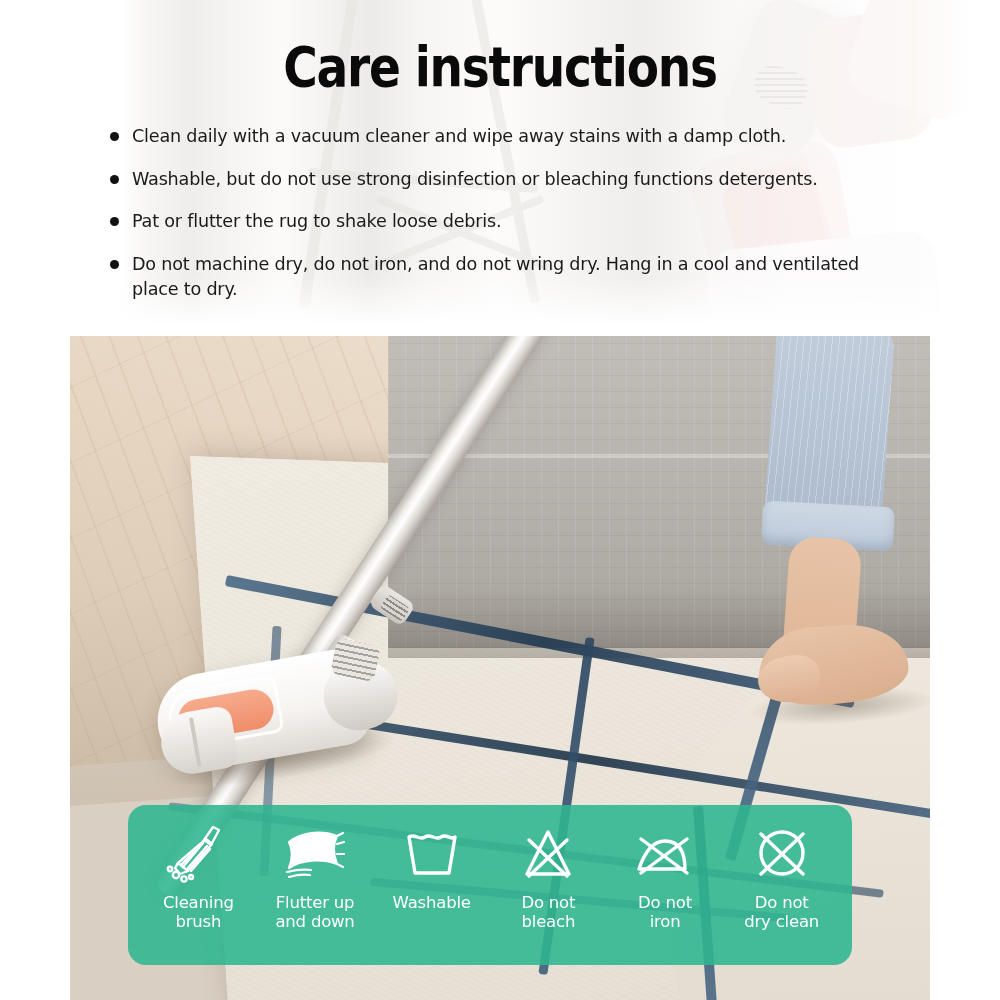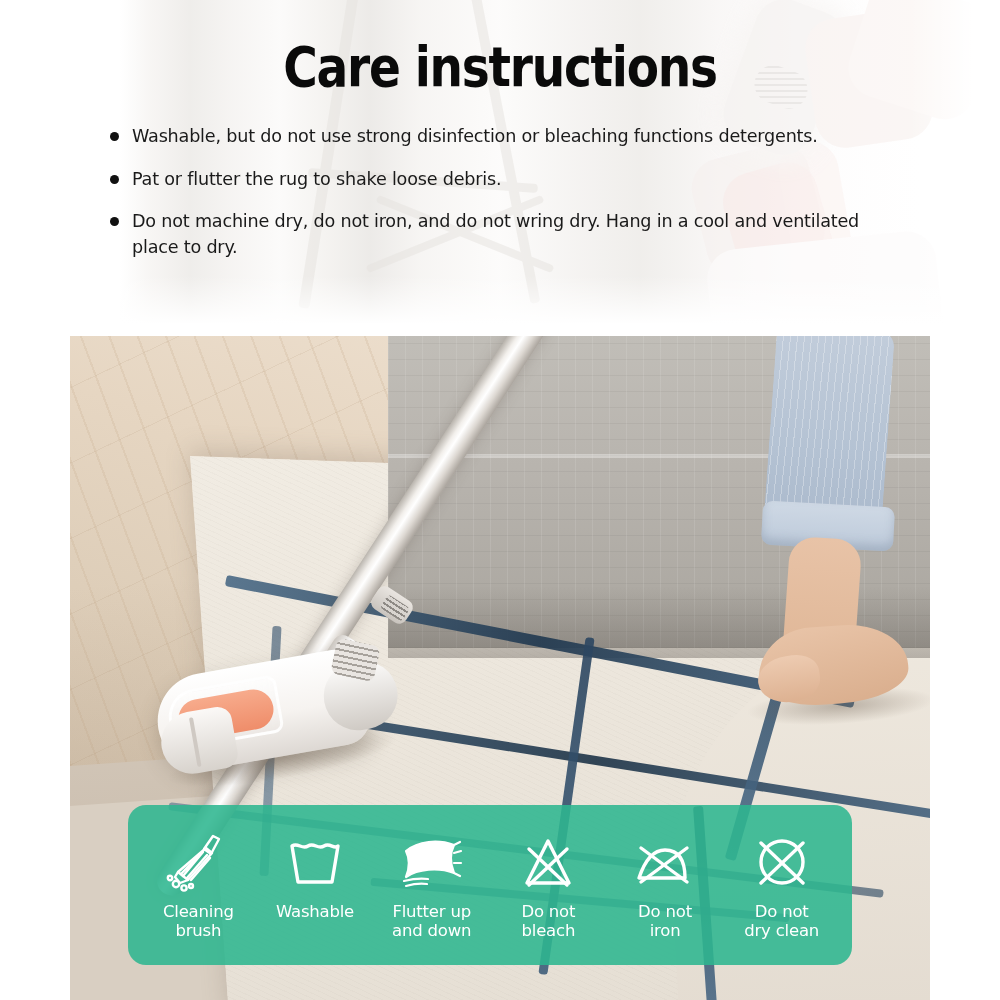--- a/index.html
+++ b/index.html
@@ -261,21 +261,21 @@
     left:30px; top:118px; width:230px; height:34px;
     background:radial-gradient(ellipse at 50% 40%, rgba(110,96,80,.42), rgba(110,96,80,0) 72%);
   }
 
   
   .care-panel {
     position:absolute; left:128px; top:805px; width:724px; height:160px;
     background:rgba(46,182,144,.88);
     border-radius:18px;
     display:flex; align-items:flex-start; justify-content:space-between;
-    padding:25px 12px 0 12px;
+    padding:16px 12px 0 12px;
   }
   .care-item {
     flex:1 1 0; display:flex; flex-direction:column; align-items:center;
     text-align:center; min-width:0;
   }
   .care-icon { width:70px; height:66px; display:flex; align-items:center; justify-content:center; }
   .care-icon svg { display:block; }
   .care-label {
     margin-top:6px;
     font-family:"DejaVu Sans", sans-serif;
@@ -311,20 +311,24 @@
       </div>
       <div class="top-fade-right"></div>
       <div class="top-fade-bottom"></div>
     </div>
 
     <div class="title">Care instructions</div>
 
     <div class="bullets">
       <div class="bullet">
         <span class="dot"></span>
+        <span class="txt">Clean daily with a vacuum cleaner and wipe away stains with a damp cloth.</span>
+      </div>
+      <div class="bullet">
+        <span class="dot"></span>
         <span class="txt">Washable, but do not use strong disinfection or bleaching functions detergents.</span>
       </div>
       <div class="bullet">
         <span class="dot"></span>
         <span class="txt">Pat or flutter the rug to shake loose debris.</span>
       </div>
       <div class="bullet">
         <span class="dot"></span>
         <span class="txt">Do not machine dry, do not iron, and do not wring dry. Hang in a cool and ventilated place to dry.</span>
       </div>
@@ -393,43 +397,43 @@
           <circle cx="25" cy="53" r="2"></circle>
         </svg>
       </div>
       <div class="care-label">Cleaning
 brush</div>
     </div>
 
 
     <div class="care-item">
       <div class="care-icon">
-        <svg width="58" height="54" viewBox="0 0 58 54" fill="none" stroke="#fff" stroke-width="3.4" stroke-linecap="round" stroke-linejoin="round">
-          <path d="M6 10 C12 6 16 14 22 10 C28 6 32 14 38 10 C44 6 48 14 52 10 L46 46 L12 46 Z"></path>
-        </svg>
-      </div>
-      <div class="care-label">Washable</div>
-    </div>
-
-    <div class="care-item">
-      <div class="care-icon">
         <svg width="68" height="56" viewBox="0 0 68 56" fill="none" stroke="#fff" stroke-width="2.2" stroke-linecap="round" stroke-linejoin="round">
           <path d="M8 16 C20 6 40 4 56 10 C52 18 52 28 56 38 C40 32 20 34 8 42 C12 32 12 24 8 16 Z" fill="#fff" stroke="#fff"></path>
           <path d="M6 46 C14 44 22 43 30 44"></path>
           <path d="M8 51 C15 49 22 48 29 49"></path>
           <path d="M56 10 L62 7 M56 18 L63 16 M56 28 L63 28 M56 38 L62 41"></path>
         </svg>
       </div>
       <div class="care-label">Flutter up
 and down</div>
     </div>
 
     <div class="care-item">
       <div class="care-icon">
         <svg width="58" height="54" viewBox="0 0 58 54" fill="none" stroke="#fff" stroke-width="3.4" stroke-linecap="round" stroke-linejoin="round">
+          <path d="M6 10 C12 6 16 14 22 10 C28 6 32 14 38 10 C44 6 48 14 52 10 L46 46 L12 46 Z"></path>
+        </svg>
+      </div>
+      <div class="care-label">Washable</div>
+    </div>
+
+    <div class="care-item">
+      <div class="care-icon">
+        <svg width="58" height="54" viewBox="0 0 58 54" fill="none" stroke="#fff" stroke-width="3.4" stroke-linecap="round" stroke-linejoin="round">
           <path d="M29 5 L50 47 L8 47 Z"></path>
           <path d="M10 49 L48 13"></path>
           <path d="M48 49 L10 13"></path>
         </svg>
       </div>
       <div class="care-label">Do not
 bleach</div>
     </div>
 
     <div class="care-item">

